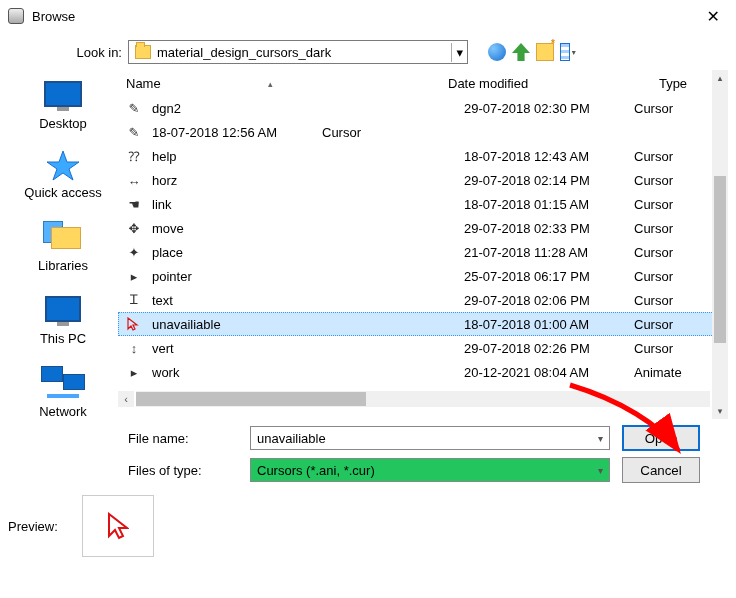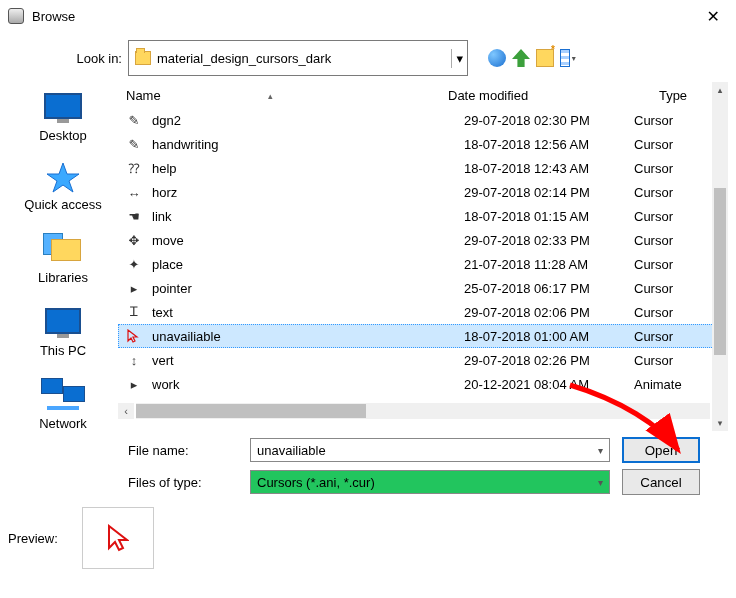--- a/index.html
+++ b/index.html
@@ -5,21 +5,21 @@
 * { box-sizing: border-box; font-family: "Segoe UI", Tahoma, sans-serif; }
 body { margin: 0; background: #fff; width: 736px; height: 598px; overflow: hidden; font-size: 13px; color: #000; position: relative; }
 
 .titlebar { display: flex; align-items: center; padding: 6px 8px; height: 32px; }
 .titlebar-icon { width: 16px; height: 16px; margin-right: 8px; border: 1px solid #555; border-radius: 3px; background: linear-gradient(#eee,#aaa); }
 .titlebar-title { flex: 1; }
 .close-btn { font-size: 16px; padding: 0 8px; cursor: default; }
 
 .toprow { display: flex; align-items: center; padding: 8px 8px 6px 8px; }
 .toprow-label { width: 120px; text-align: right; padding-right: 6px; }
-.lookin { flex: 1; display: flex; align-items: center; border: 1.5px solid #7a7a7a; height: 36px; background: #fff; max-width: 340px; }
+.lookin { flex: 1; display: flex; align-items: center; border: 1.5px solid #7a7a7a; height: 24px; background: #fff; max-width: 340px; }
 .folder-icon { width: 16px; height: 14px; margin: 0 6px; background:#ffd75e; border:1px solid #d8a53e; position:relative; }
 .folder-icon::before { content:""; position:absolute; top:-4px; left:0; width:7px; height:4px; background:#ffd75e; border:1px solid #d8a53e; border-bottom:none;}
 .lookin-text { flex:1; }
 .lookin-dd { border-left:1px solid #aaa; padding:2px 4px; }
 
 .nav-icons { display:flex; gap:6px; margin-left:20px; }
 .nav-icons span { width:18px; height:18px; display:inline-flex; align-items:center; justify-content:center; }
 .globe { width:16px;height:16px;border-radius:50%;background:radial-gradient(circle at 30% 30%, #7ec7ff, #1a6fd1);}
 .uparrow-nav { width:16px;height:16px;background:#3ca03c;clip-path:polygon(50% 0,100% 55%,70% 55%,70% 100%,30% 100%,30% 55%,0 55%);}
 .newf { position:relative;width:16px;height:14px;background:#ffd75e;border:1px solid #d8a53e;}
@@ -169,21 +169,20 @@
     </div>
     <div class="rows" id="rows">
         <div class="row">
           <span class="file-icon">✎</span>
           <span class="cname">dgn2</span>
           <span class="cdate">29-07-2018 02:30 PM</span>
           <span class="ctype">Cursor</span>
         </div>
         <div class="row">
           <span class="file-icon">✎</span>
-          <span class="cname">handwriting</span>
           <span class="cdate">18-07-2018 12:56 AM</span>
           <span class="ctype">Cursor</span>
         </div>
         <div class="row">
           <span class="file-icon">⁇</span>
           <span class="cname">help</span>
           <span class="cdate">18-07-2018 12:43 AM</span>
           <span class="ctype">Cursor</span>
         </div>
         <div class="row">

